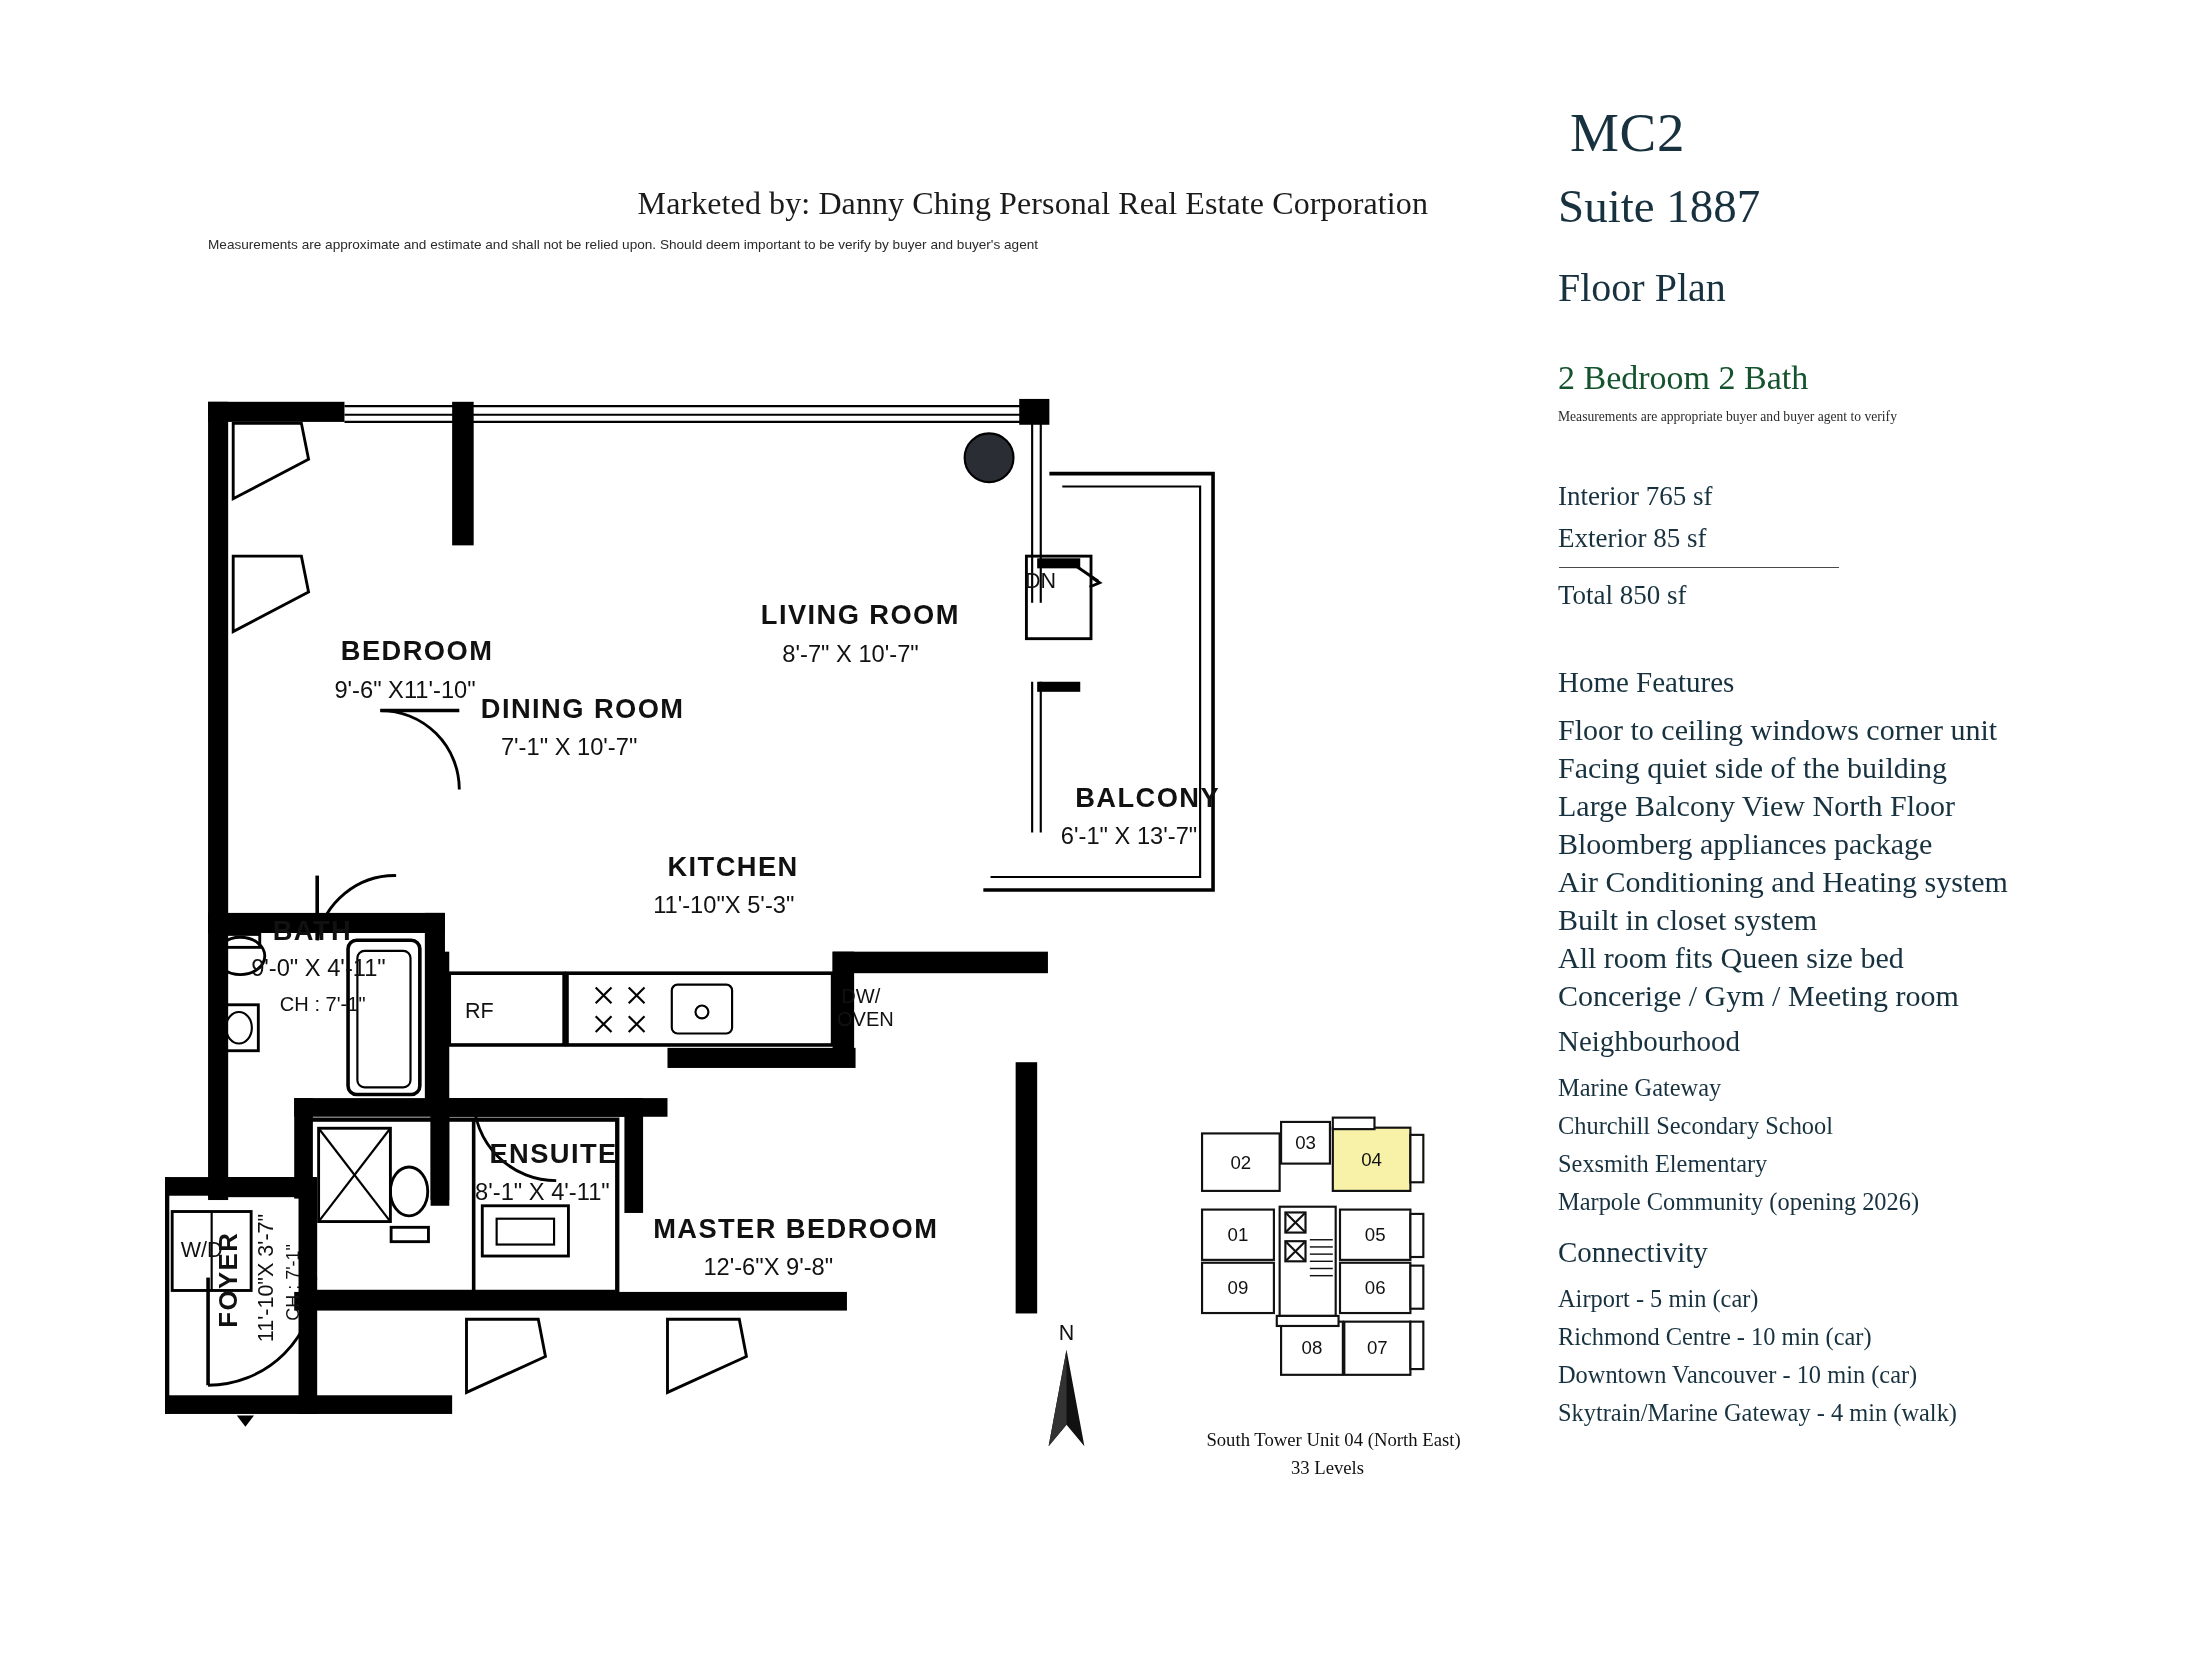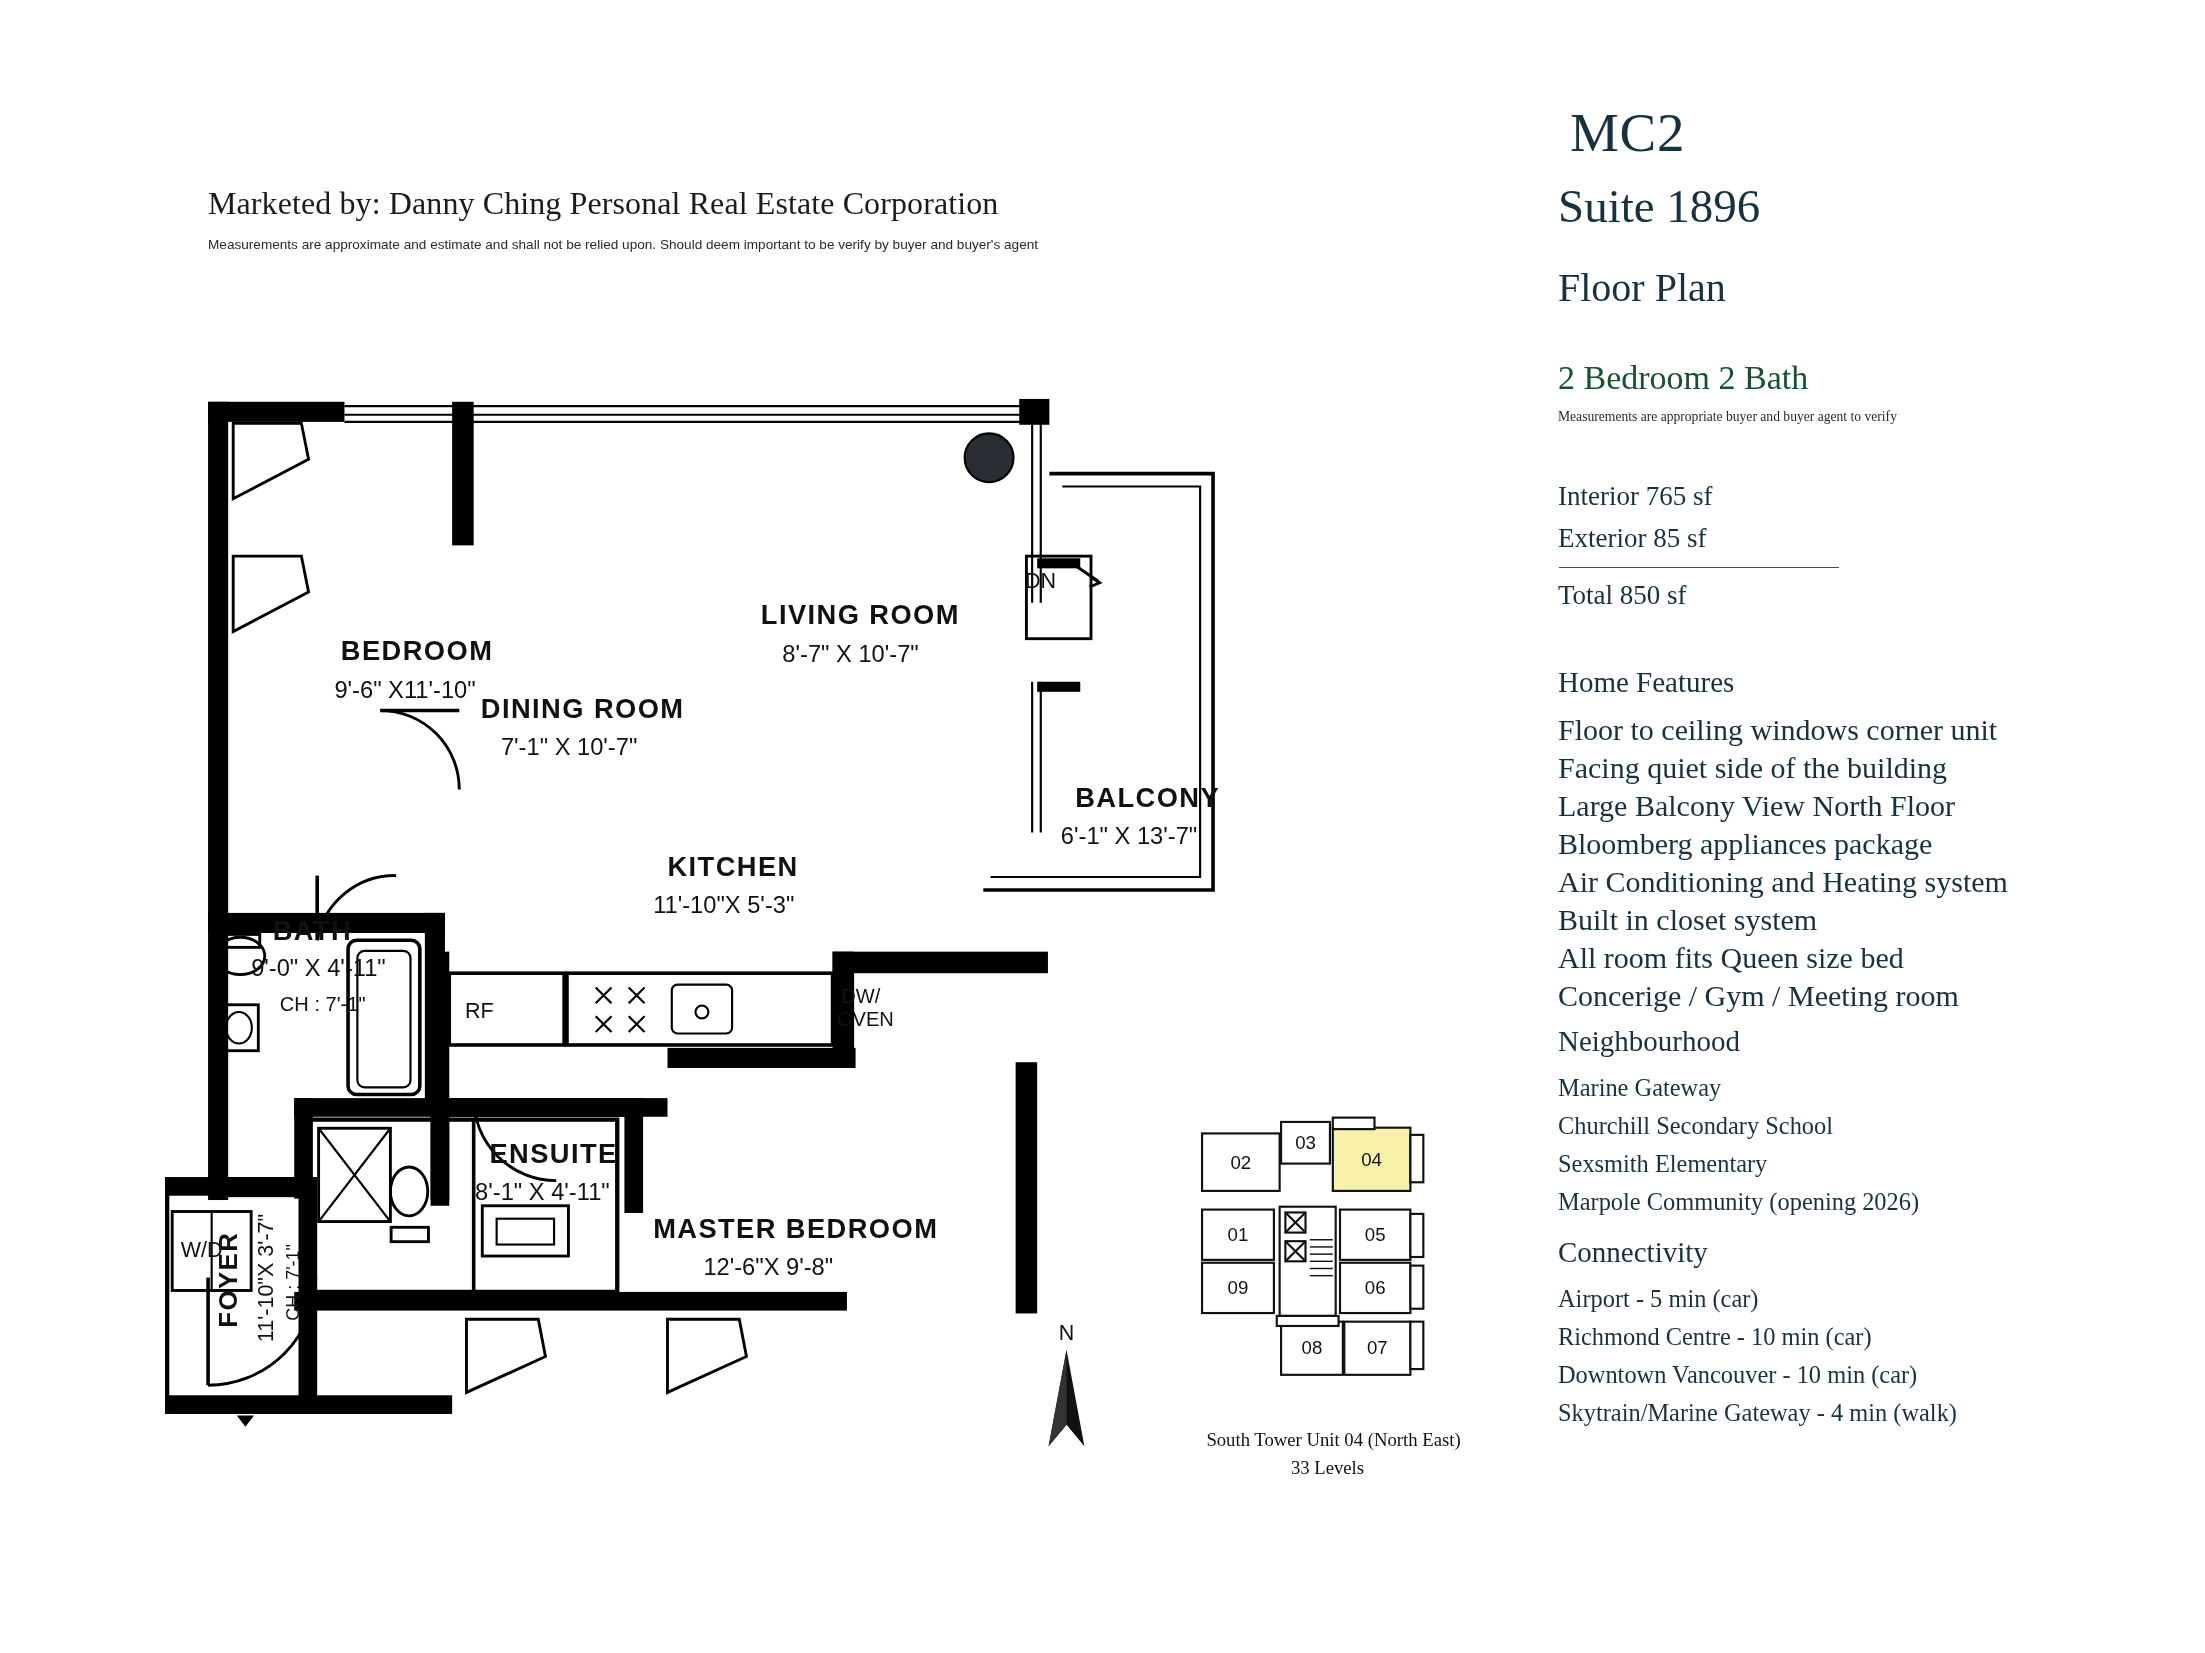--- a/index.html
+++ b/index.html
@@ -9,21 +9,21 @@
     font-family:"Liberation Serif", serif;
     color:#111111;
     overflow:hidden;
     position:relative;
   }
   .sheet{position:absolute;left:0;top:0;width:2205px;height:1654px;}
 
   
   #marketed-by{
     position:absolute;left:208px;top:185px;width:1220px;
-    font-size:32px;letter-spacing:0.1px;color:#1b1b1b;
+    font-size:32px;letter-spacing:0.1px;color:#1b1b1b;text-align:right;
   }
   #disclaimer-left{
     position:absolute;left:208px;top:237px;width:1149px;
     font-family:"Liberation Sans", sans-serif;
     font-size:13.6px;color:#2a2a2a;
   }
 
   
   .rp{position:absolute;left:1558px;}
   #rp-mc2{top:101px;font-size:55px;color:#17313f;letter-spacing:0.7px;margin-left:12px;}
@@ -62,21 +62,21 @@
 </style>
 </head>
 <body>
 
 <div class="sheet">
 
   <div id="marketed-by">Marketed by: Danny Ching Personal Real Estate Corporation</div>
   <div id="disclaimer-left">Measurements are approximate and estimate and shall not be relied upon. Should deem important to be verify by buyer and buyer's agent</div>
 
   <div class="rp" id="rp-mc2">MC2</div>
-  <div class="rp" id="rp-suite">Suite 1896</div>
+  <div class="rp" id="rp-suite">Suite 1887</div>
   <div class="rp" id="rp-floorplan">Floor Plan</div>
   <div class="rp" id="rp-bedbath">2 Bedroom 2 Bath</div>
   <div class="rp" id="rp-verify">Measurements are appropriate buyer and buyer agent to verify</div>
 
   <div class="rp" id="rp-interior">Interior 765 sf</div>
   <div class="rp" id="rp-exterior">Exterior 85 sf</div>
   <div id="rp-rule"></div>
   <div class="rp" id="rp-total">Total  850 sf</div>
 
   <div class="rp" id="rp-hf-title">Home Features</div>

